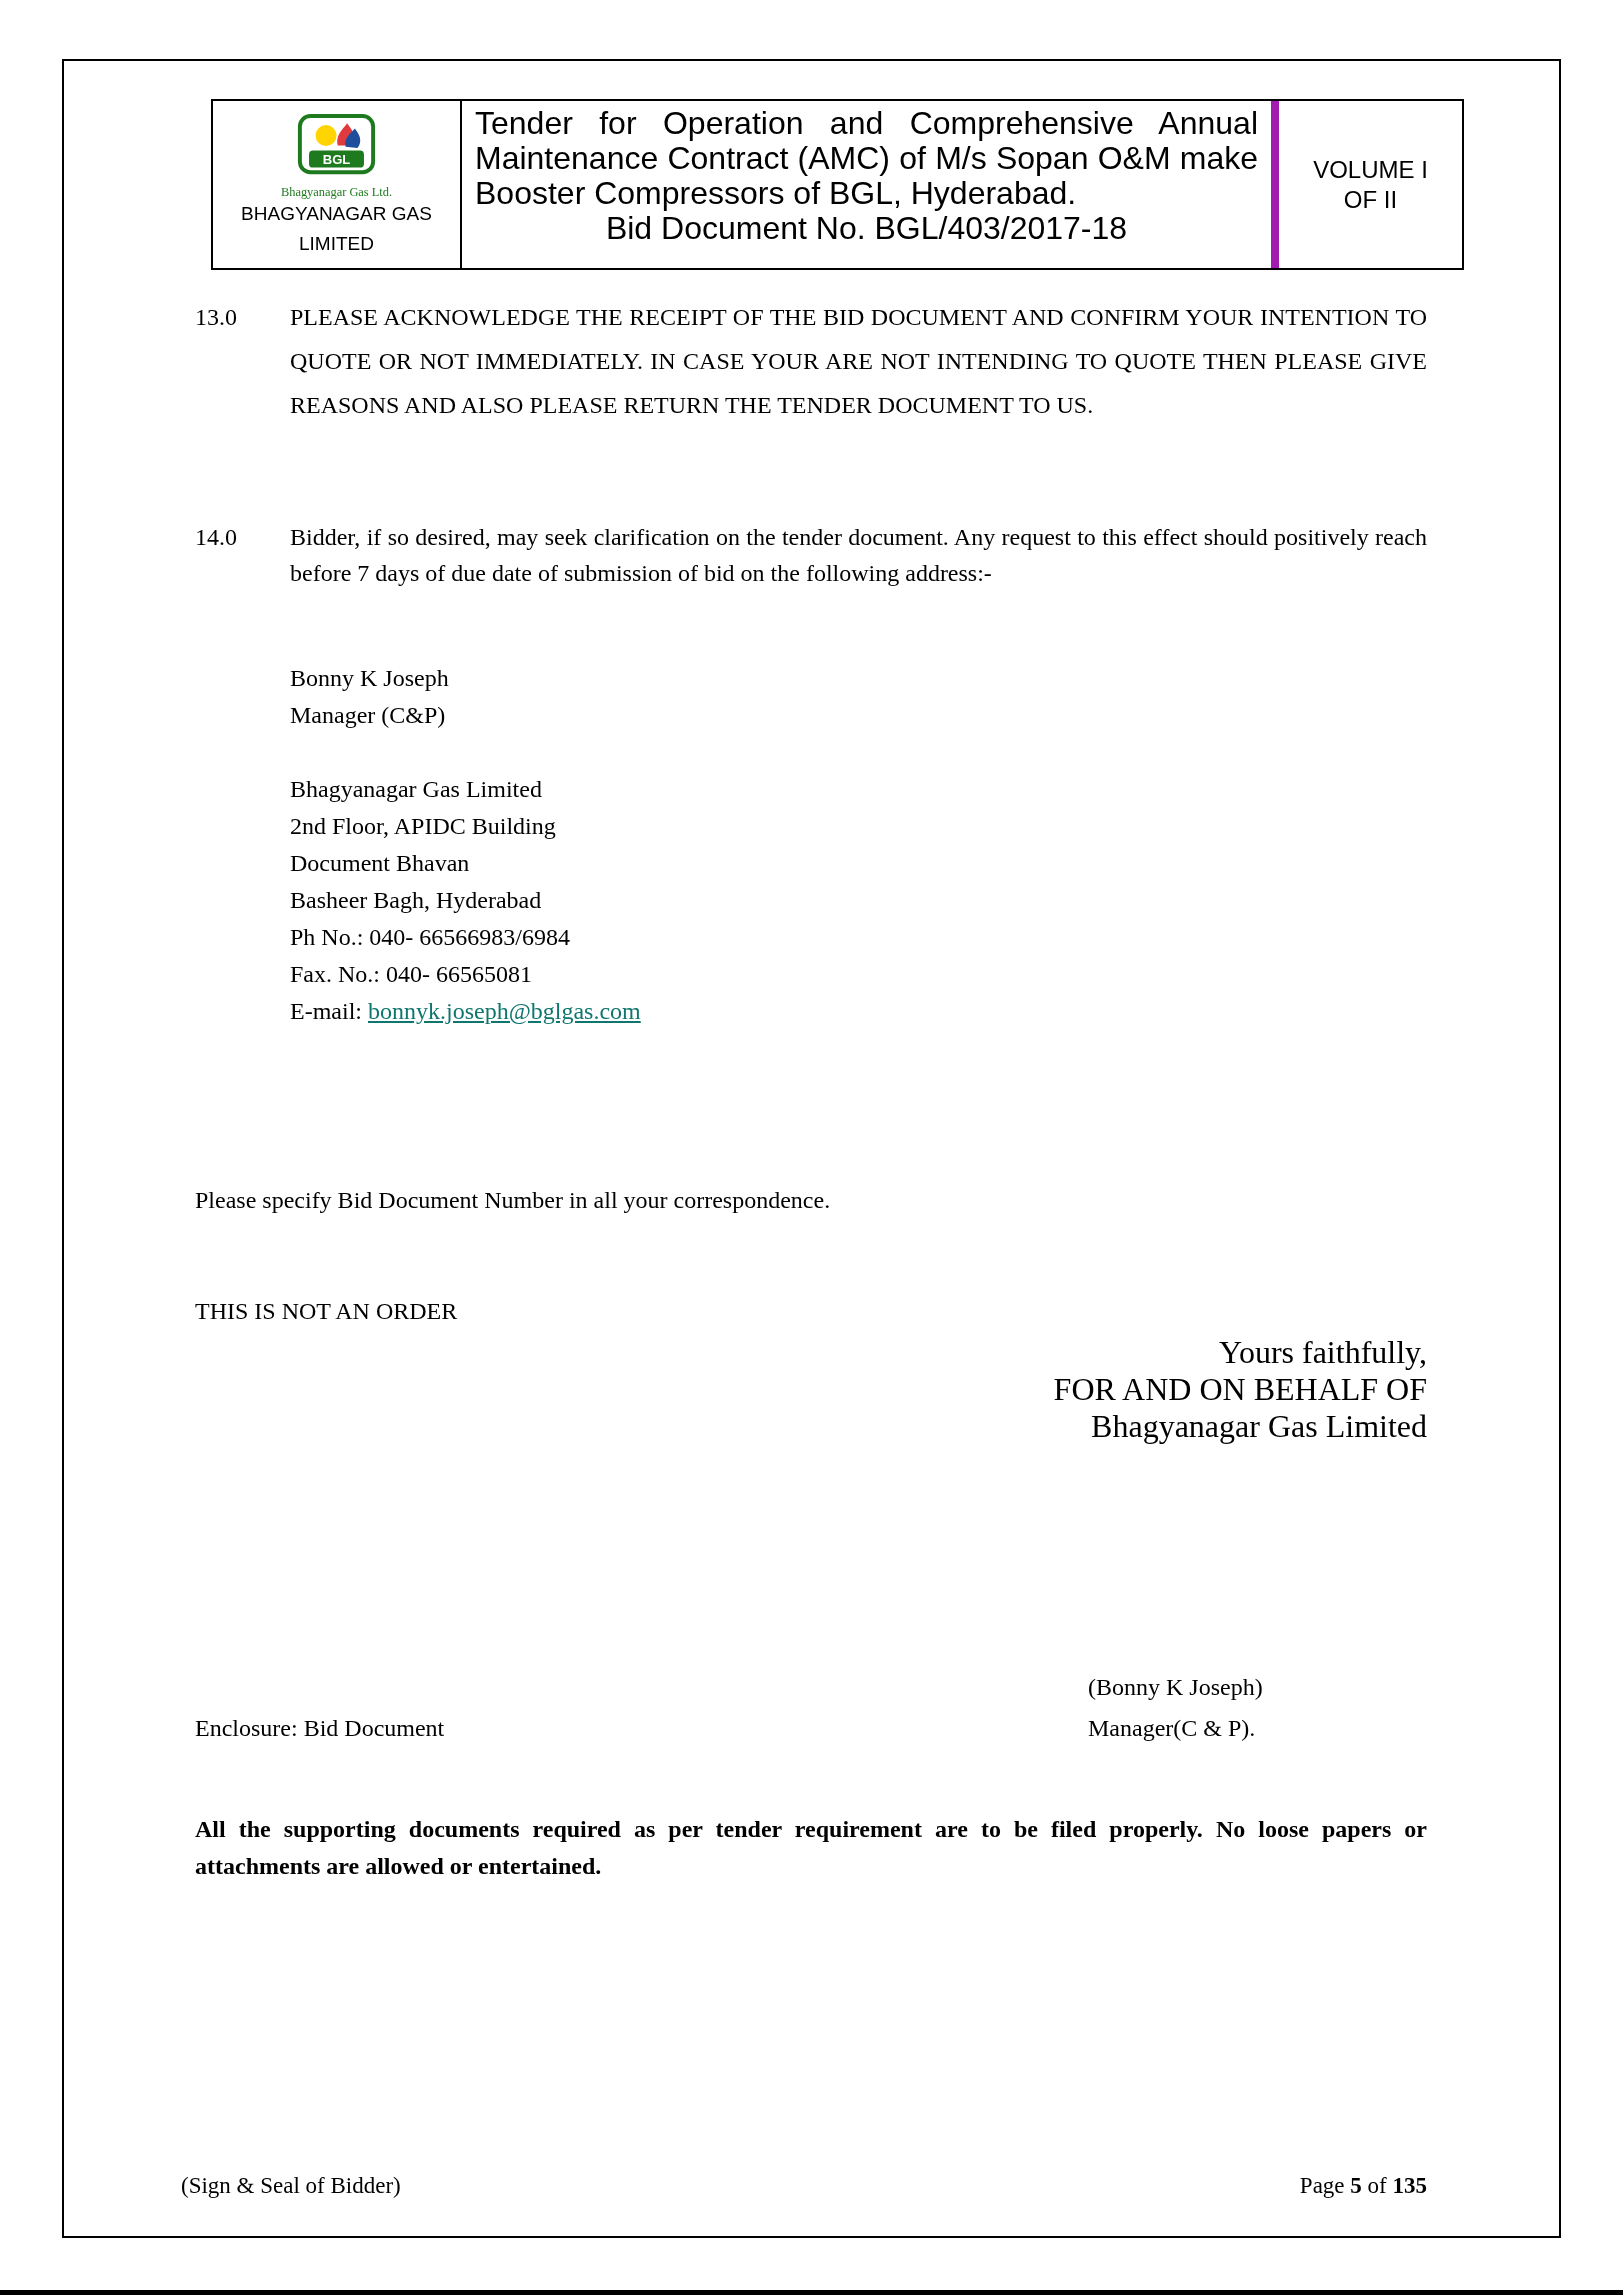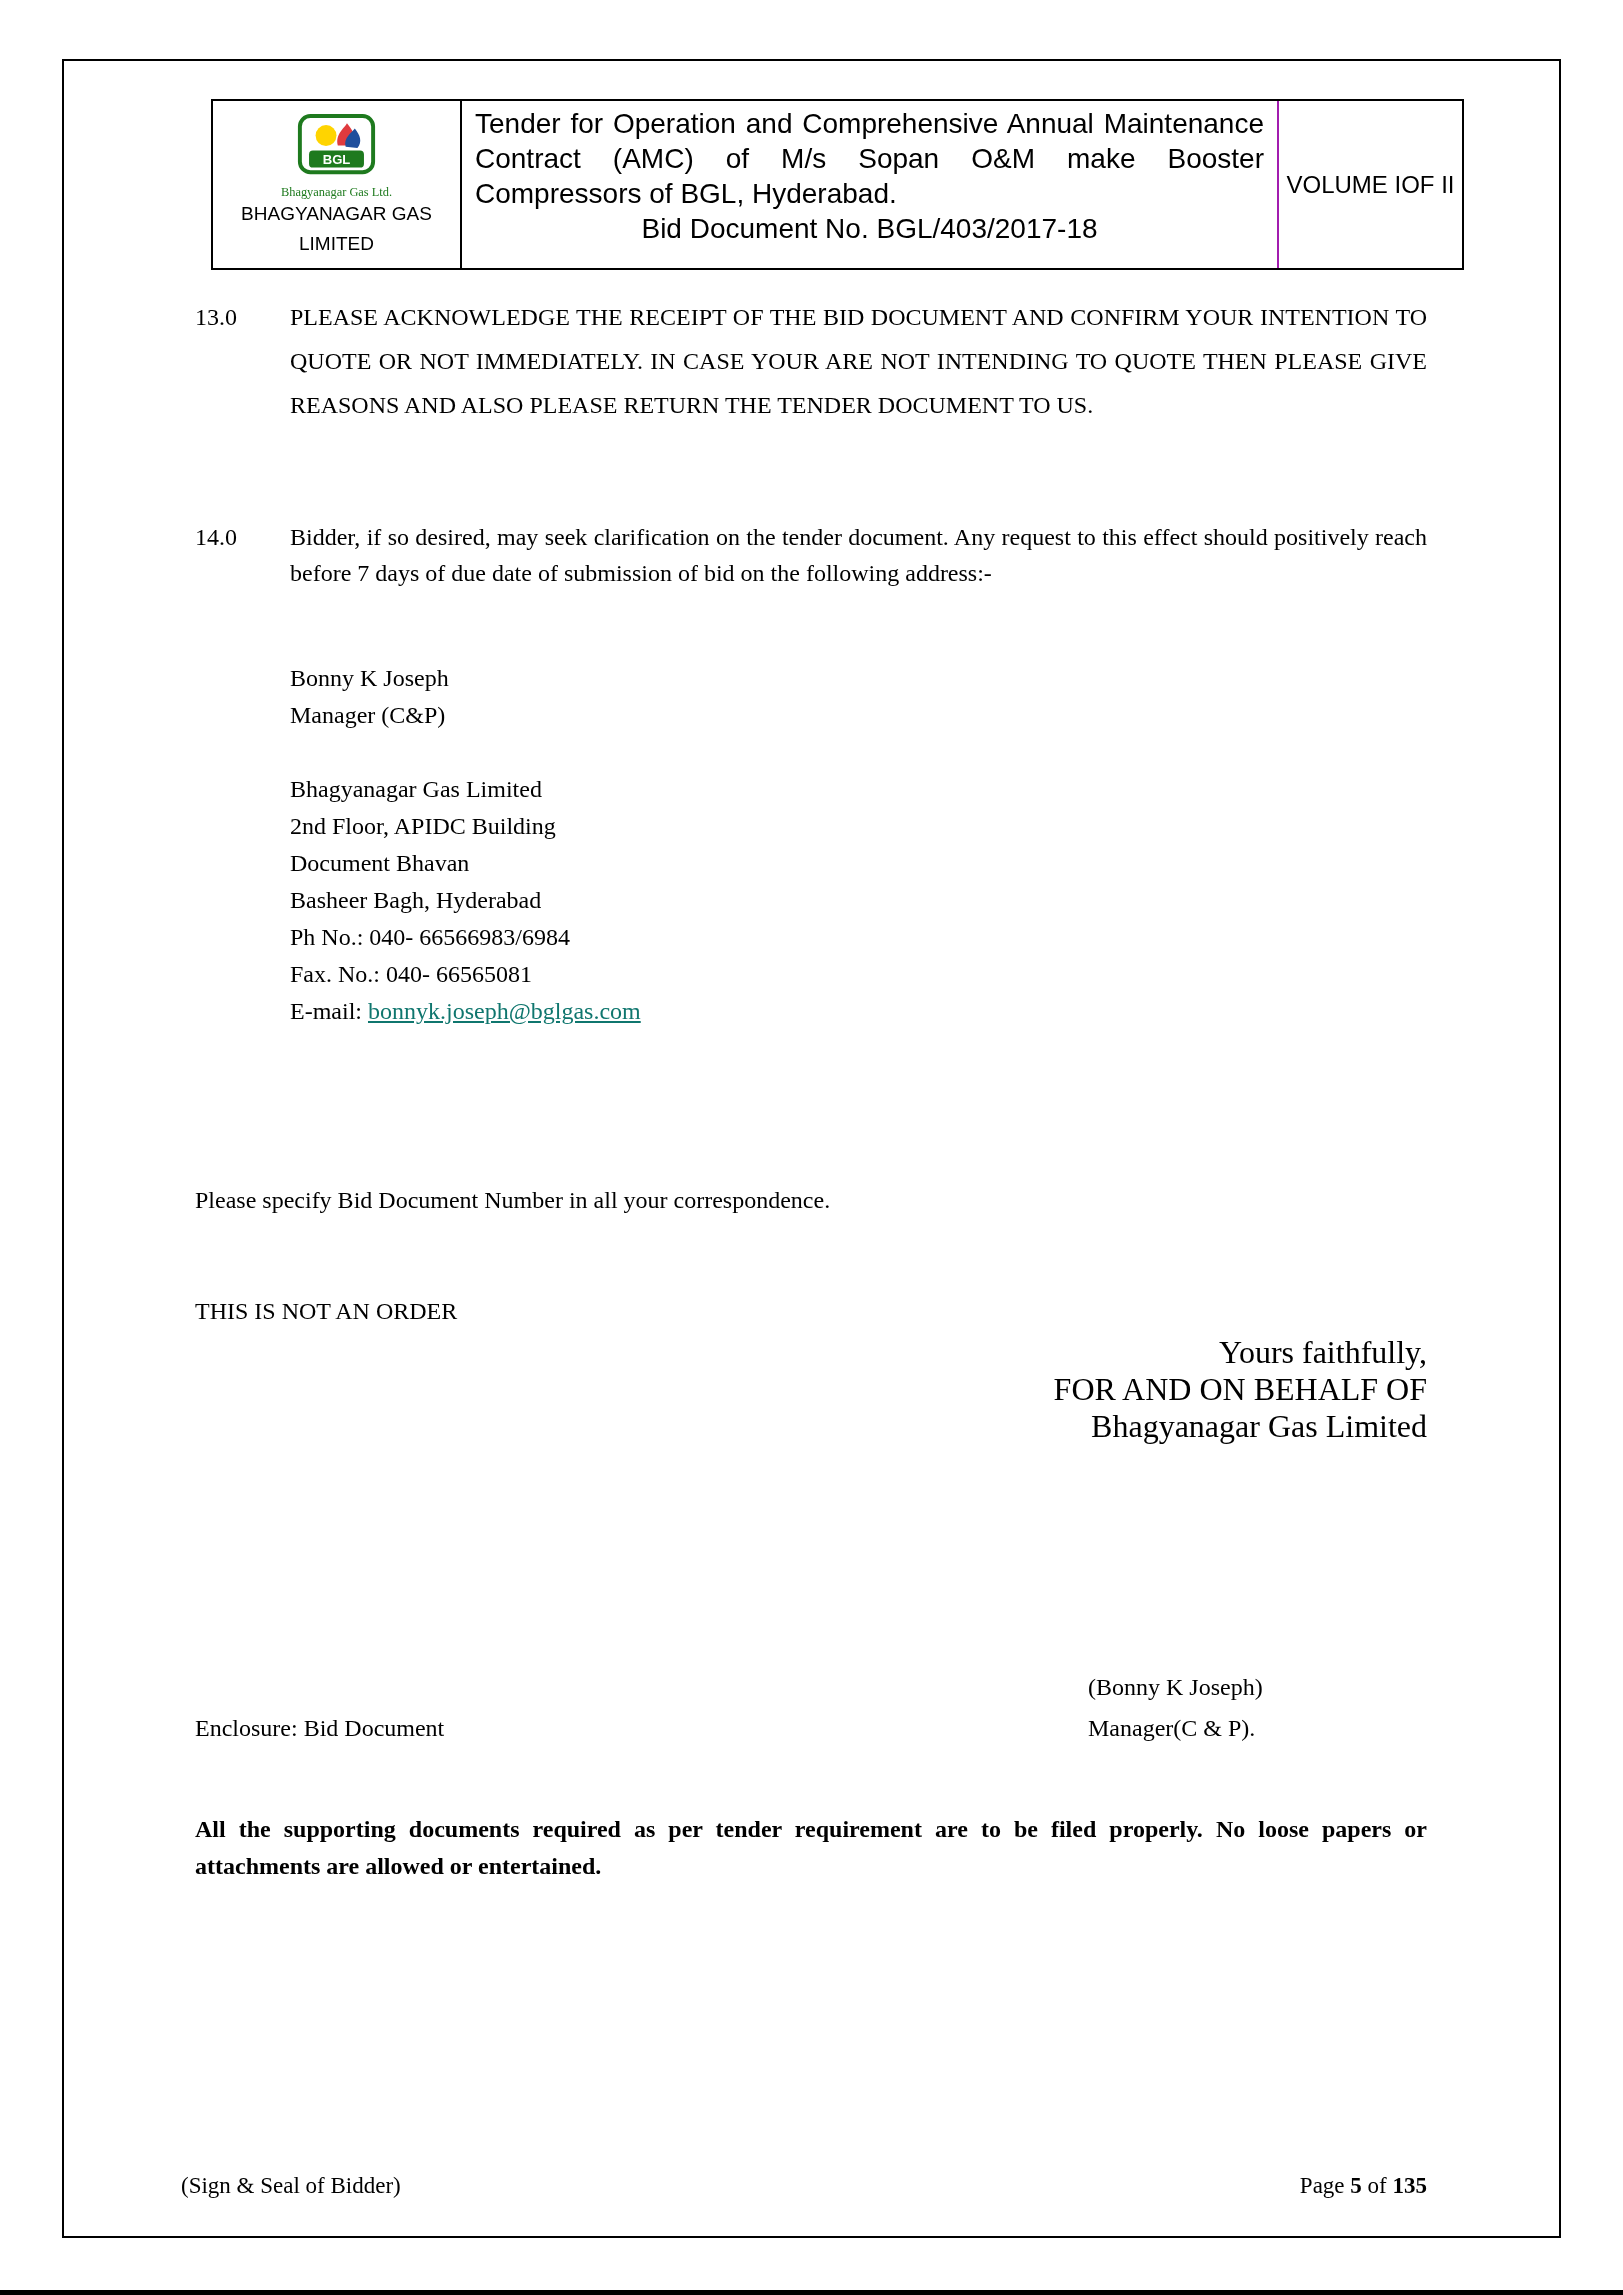--- a/index.html
+++ b/index.html
@@ -44,31 +44,31 @@
   }
   .org-name {
     font-family: "Liberation Sans", sans-serif;
     font-size: 19px;
     line-height: 22px;
     color: #000000;
     margin-top: 2.6px;
   }
   .cell-title {
     flex: 1;
-    border-right: 2px solid #a21caf;
+    border-right: 8px solid #a21caf;
     padding: 5.2px 13px 3.9px 13px;
     font-family: "Liberation Sans", sans-serif;
-    font-size: 28px;
+    font-size: 32px;
     line-height: 35px;
   }
   .title-main { text-align: justify; }
   .title-bidno { text-align: center; }
   .cell-volume {
     width: 183px; flex: none;
-    display: flex; flex-direction: row;
+    display: flex; flex-direction: column;
     align-items: center; justify-content: center;
     font-family: "Liberation Sans", sans-serif;
     font-size: 24px;
     line-height: 30px;
     text-align: center;
   }
   
   .clause {
     position: absolute;
     left: 131px; right: 132px;

